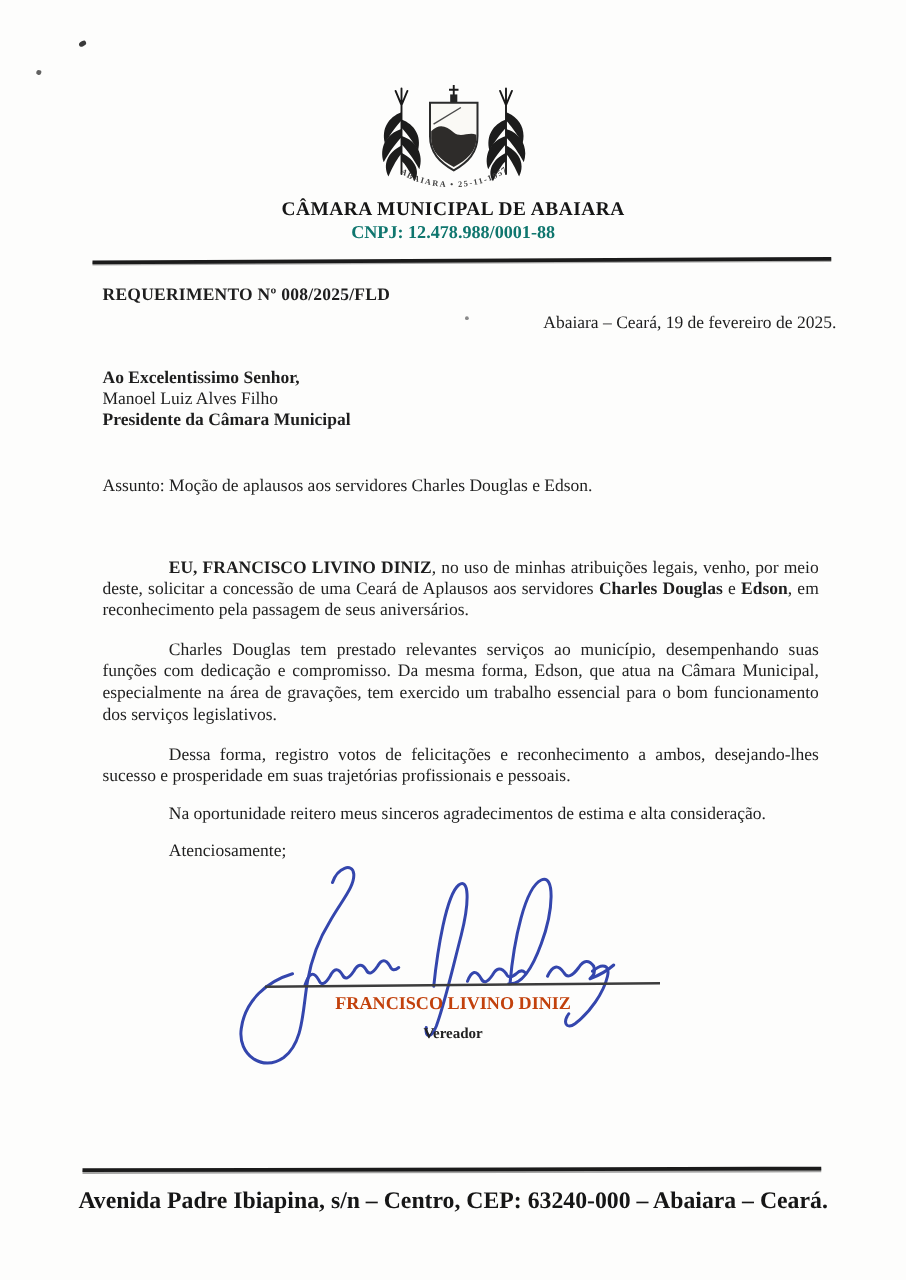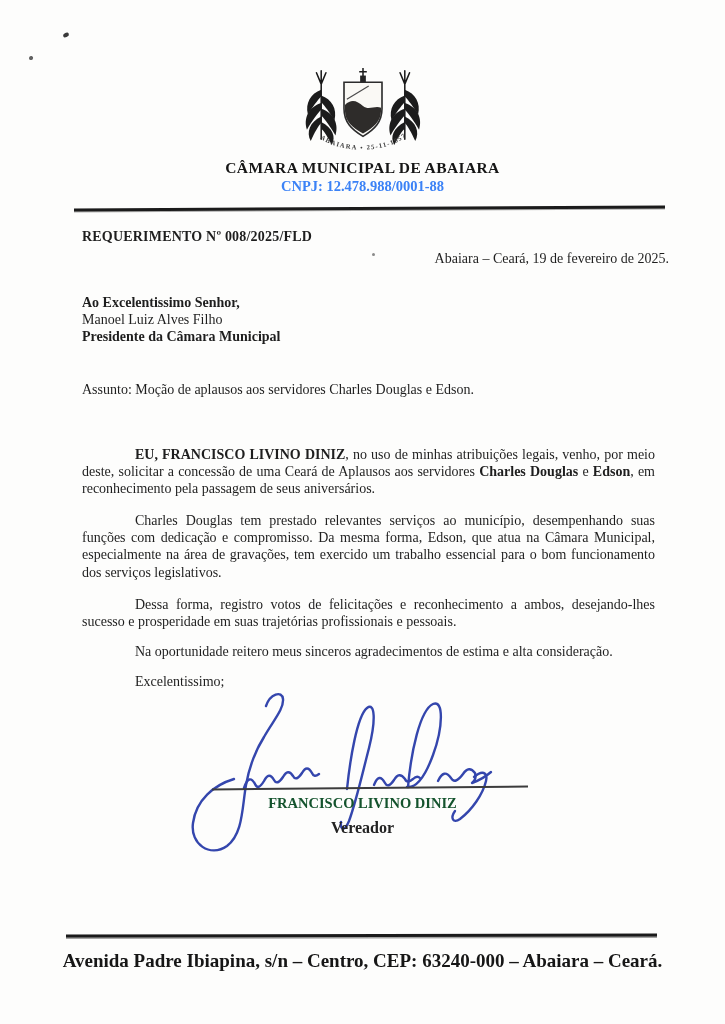--- a/index.html
+++ b/index.html
@@ -15,21 +15,21 @@
   .speck.s1{left:63px;top:33px;width:6px;height:4px;transform:rotate(-25deg);}
   .speck.s2{left:29px;top:56px;width:4px;height:4px;transform:rotate(15deg);opacity:.8;}
   .speck.s3{left:372px;top:253px;width:3px;height:3px;background:#8a8a8a;border-radius:50%;}
   .crest-wrap{position:absolute;left:0;right:0;top:67px;display:flex;justify-content:center;}
   .org-name{
     position:absolute;left:0;right:0;top:159px;
     text-align:center;font-weight:bold;font-size:15.5px;letter-spacing:.4px;color:#161616;
   }
   .cnpj{
     position:absolute;left:0;right:0;top:178px;
-    text-align:center;font-weight:bold;font-size:14.5px;color:#3b82f6;
+    text-align:center;font-weight:bold;font-size:14.5px;color:#0f766e;
   }
   .rule{position:absolute;background:#1b1b1b;}
   .rule-header{left:74px;right:60px;top:207px;height:3px;transform:rotate(-0.28deg);box-shadow:0 1px 0 rgba(20,20,20,.35);}
   .rule-footer{left:66px;right:68px;top:934px;height:2.5px;transform:rotate(-0.12deg);box-shadow:0 1.5px 0 rgba(30,30,30,.4);}
   .req{position:absolute;left:82px;top:229px;font-weight:bold;font-size:14px;letter-spacing:.2px;}
   .dateline{position:absolute;right:56px;top:251px;font-size:14px;}
   .addressee{position:absolute;left:82px;top:294px;font-size:14px;line-height:17px;}
   .bold{font-weight:bold;}
   .subject{position:absolute;left:82px;top:382px;font-size:14px;}
   .para{
@@ -38,22 +38,22 @@
     text-align:justify;text-indent:53px;
   }
   .p1{top:446px;}
   .p2{top:512px;}
   .p3{top:596px;}
   .p4{top:643px;text-align:left;}
   .closing{position:absolute;left:135px;top:674px;font-size:14px;}
   .signature-svg{position:absolute;left:150px;top:688px;}
   .signature-svg path{fill:none;stroke:var(--ink-blue,#3446ad);stroke-width:2.4;stroke-linecap:round;stroke-linejoin:round;}
   .sig-line{position:absolute;left:212px;top:787px;width:316px;height:1.6px;background:#3c3c3c;transform:rotate(-0.5deg);}
-  .sig-name{position:absolute;left:0;right:0;top:795px;text-align:center;font-weight:bold;font-size:14.5px;color:#14532d;}
-  .sig-role{position:absolute;left:0;right:0;top:819px;text-align:center;font-weight:bold;font-size:16px;color:#222;}
+  .sig-name{position:absolute;left:0;right:0;top:795px;text-align:center;font-weight:bold;font-size:14.5px;color:#c2410c;}
+  .sig-role{position:absolute;left:0;right:0;top:819px;text-align:center;font-weight:bold;font-size:12px;color:#222;}
   .footer-text{position:absolute;left:0;right:0;top:950px;text-align:center;font-weight:bold;font-size:19px;color:#161616;}
   .crest-stem{stroke:#191919;stroke-width:1.6;fill:none;stroke-linecap:round;}
   .crest-leaf{fill:#1c1c1c;}
   .crest-caption-text{font-family:"Liberation Serif","DejaVu Serif",serif;font-size:7px;letter-spacing:1.3px;fill:#3f3f3f;font-weight:bold;}
 </style>
 </head>
 <body>
 
 <div class="page">
 
@@ -114,21 +114,21 @@
   </div>
 
   <div class="subject">Assunto: Moção de aplausos aos servidores Charles Douglas e Edson.</div>
 
   <p class="para p1"><b>EU, FRANCISCO LIVINO DINIZ</b><span>, no uso de minhas atribuições legais, venho, por meio deste, solicitar a concessão de uma Ceará de Aplausos aos servidores </span><b>Charles Douglas</b><span> e </span><b>Edson</b><span>, em reconhecimento pela passagem de seus aniversários.</span></p>
 
   <p class="para p2">Charles Douglas tem prestado relevantes serviços ao município, desempenhando suas funções com dedicação e compromisso. Da mesma forma, Edson, que atua na Câmara Municipal, especialmente na área de gravações, tem exercido um trabalho essencial para o bom funcionamento dos serviços legislativos.</p>
   <p class="para p4">Na oportunidade reitero meus sinceros agradecimentos de estima e alta consideração.</p>
   <p class="para p3">Dessa forma, registro votos de felicitações e reconhecimento a ambos, desejando-lhes sucesso e prosperidade em suas trajetórias profissionais e pessoais.</p>
 
-  <div class="closing">Excelentissimo;</div>
+  <div class="closing">Atenciosamente;</div>
 
   <svg class="signature-svg" width="420" height="165" viewBox="0 0 420 165" aria-hidden="true">
     <path d="M 116,18 C 120,6 132,2 133,11 C 134,21 123,33 114,49 C 104,65 99,80 96,97 C 92,120 93,146 77,158 C 60,170 40,156 43,135 C 46,112 64,97 84,91"></path>
     <path d="M 94,100 q 5,-15 11,-4 q 3,7 9,-3 q 5,-10 10,-1 q 3,6 9,-3 q 5,-9 10,-1 q 3,6 9,-3 q 5,-9 10,0 q 2,5 7,1"></path>
     <path d="M 197,101 C 200,72 207,28 217,20 C 225,14 226,32 219,60 C 212,87 206,114 199,133 C 195,143 190,143 191,134"></path>
     <path d="M 224,97 q 5,-13 11,-2 q 3,6 9,-3 q 5,-9 11,-1 q 2,5 8,0 q 4,-4 7,-1"></path>
     <path d="M 258,99 C 261,64 270,22 283,16 C 294,11 293,40 283,67 C 275,89 266,100 257,99"></path>
     <path d="M 288,93 q 6,-13 13,-3 q 4,7 12,-4 q 6,-9 12,-1 q 2,6 -3,10 q 11,-4 19,-11"></path>
     <path d="M 324,89 C 332,82 338,84 336,93 C 333,106 322,122 310,131 C 303,136 300,130 305,123"></path>
   </svg>

